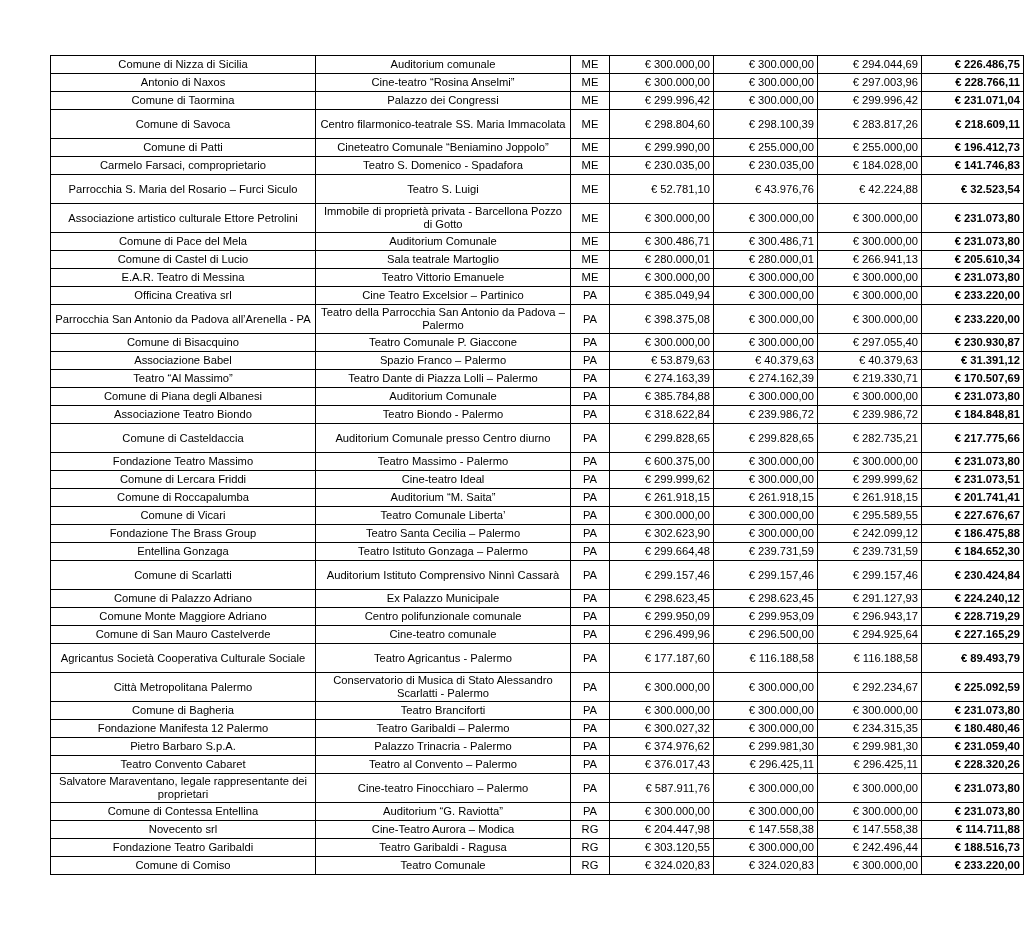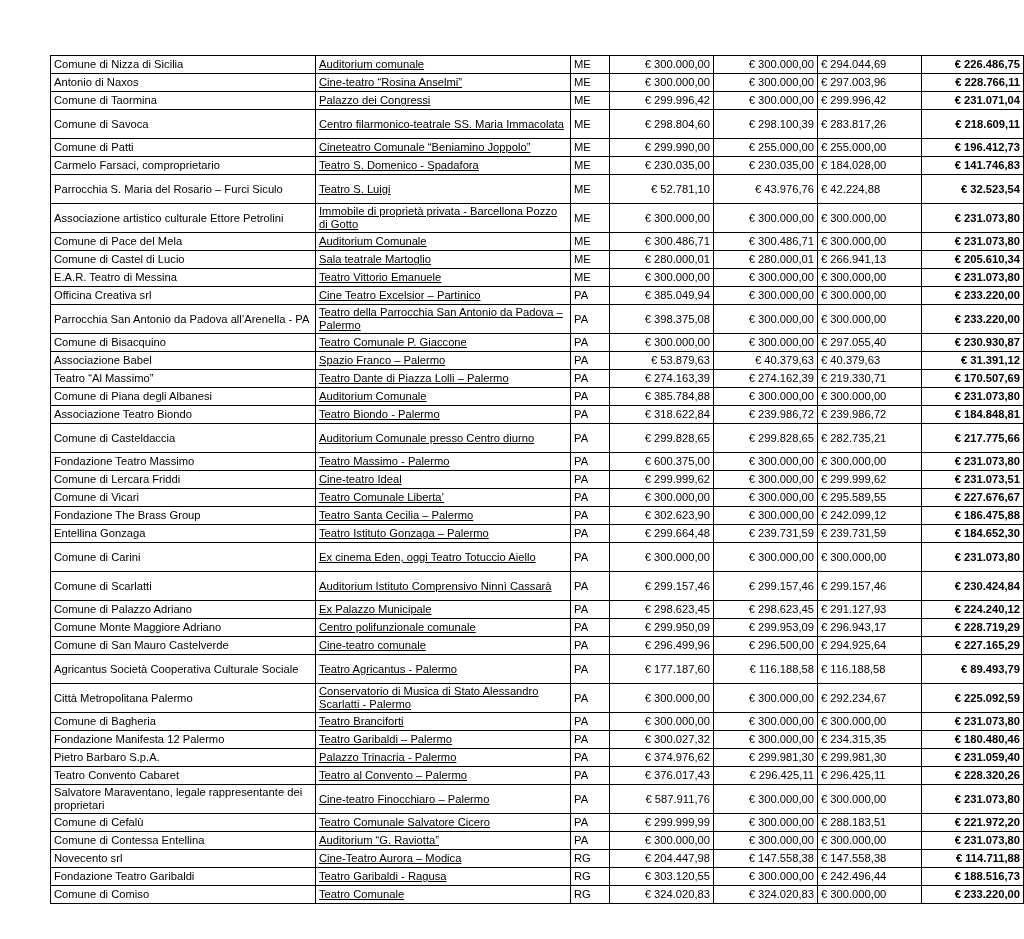--- a/index.html
+++ b/index.html
@@ -34,26 +34,26 @@
     line-height: 1.12;
   }
   table.grant-table td {
     border: 1px solid #000000;
     padding: 1px 3px 1px 3px;
     vertical-align: middle;
     overflow: hidden;
     white-space: normal;
     word-wrap: break-word;
   }
-  td.c-name   { width: 258px; text-align: left; }
-  td.c-venue  { width: 248px; text-align: left; text-decoration: underline; }
-  td.c-prov   { width: 32px;  text-align: left; margin-left: 25px; }
+  td.c-name   { width: 258px; text-align: center; }
+  td.c-venue  { width: 248px; text-align: center; }
+  td.c-prov   { width: 32px;  text-align: center; margin-left: 25px; }
   td.c-v1     { width: 97px;  text-align: right; padding-right: 6px; }
   td.c-v2     { width: 97px;  text-align: right; padding-right: 6px; }
-  td.c-v3     { width: 97px;  padding-right: 6px; }
+  td.c-v3     { width: 97px;  text-align: right; padding-right: 6px; }
   td.c-v4     { width: 95px;  text-align: right; padding-right: 8px; font-weight: bold; }
   tr.r-tall td { height: 26px; }
   tr.r-normal td { height: 15px; }
 </style>
 </head>
 <body>
 
 <div class="page">
   <div class="table-wrap">
     <table class="grant-table">
@@ -241,20 +241,29 @@
           <tr class="r-normal">
             <td class="c-name">Comune di Lercara Friddi</td>
             <td class="c-venue">Cine-teatro Ideal</td>
             <td class="c-prov">PA</td>
             <td class="c-v1">€ 299.999,62</td>
             <td class="c-v2">€ 300.000,00</td>
             <td class="c-v3">€ 299.999,62</td>
             <td class="c-v4">€ 231.073,51</td>
           </tr>
           <tr class="r-normal">
+            <td class="c-name">Comune di Roccapalumba</td>
+            <td class="c-venue">Auditorium “M. Saita”</td>
+            <td class="c-prov">PA</td>
+            <td class="c-v1">€ 261.918,15</td>
+            <td class="c-v2">€ 261.918,15</td>
+            <td class="c-v3">€ 261.918,15</td>
+            <td class="c-v4">€ 201.741,41</td>
+          </tr>
+          <tr class="r-normal">
             <td class="c-name">Comune di Vicari</td>
             <td class="c-venue">Teatro Comunale Liberta’</td>
             <td class="c-prov">PA</td>
             <td class="c-v1">€ 300.000,00</td>
             <td class="c-v2">€ 300.000,00</td>
             <td class="c-v3">€ 295.589,55</td>
             <td class="c-v4">€ 227.676,67</td>
           </tr>
           <tr class="r-normal">
             <td class="c-name">Fondazione The Brass Group</td>
@@ -268,29 +277,20 @@
           <tr class="r-normal">
             <td class="c-name">Entellina Gonzaga</td>
             <td class="c-venue">Teatro Istituto Gonzaga – Palermo</td>
             <td class="c-prov">PA</td>
             <td class="c-v1">€ 299.664,48</td>
             <td class="c-v2">€ 239.731,59</td>
             <td class="c-v3">€ 239.731,59</td>
             <td class="c-v4">€ 184.652,30</td>
           </tr>
           <tr class="r-tall">
-            <td class="c-name">Comune di Carini</td>
-            <td class="c-venue">Ex cinema Eden, oggi Teatro Totuccio Aiello</td>
-            <td class="c-prov">PA</td>
-            <td class="c-v1">€ 300.000,00</td>
-            <td class="c-v2">€ 300.000,00</td>
-            <td class="c-v3">€ 300.000,00</td>
-            <td class="c-v4">€ 231.073,80</td>
-          </tr>
-          <tr class="r-tall">
             <td class="c-name">Comune di Scarlatti</td>
             <td class="c-venue">Auditorium Istituto Comprensivo Ninnì Cassarà</td>
             <td class="c-prov">PA</td>
             <td class="c-v1">€ 299.157,46</td>
             <td class="c-v2">€ 299.157,46</td>
             <td class="c-v3">€ 299.157,46</td>
             <td class="c-v4">€ 230.424,84</td>
           </tr>
           <tr class="r-normal">
             <td class="c-name">Comune di Palazzo Adriano</td>
@@ -374,29 +374,20 @@
             <td class="c-v4">€ 228.320,26</td>
           </tr>
           <tr class="r-tall">
             <td class="c-name">Salvatore Maraventano, legale rappresentante dei proprietari</td>
             <td class="c-venue">Cine-teatro Finocchiaro – Palermo</td>
             <td class="c-prov">PA</td>
             <td class="c-v1">€ 587.911,76</td>
             <td class="c-v2">€ 300.000,00</td>
             <td class="c-v3">€ 300.000,00</td>
             <td class="c-v4">€ 231.073,80</td>
-          </tr>
-          <tr class="r-normal">
-            <td class="c-name">Comune di Cefalù</td>
-            <td class="c-venue">Teatro Comunale Salvatore Cicero</td>
-            <td class="c-prov">PA</td>
-            <td class="c-v1">€ 299.999,99</td>
-            <td class="c-v2">€ 300.000,00</td>
-            <td class="c-v3">€ 288.183,51</td>
-            <td class="c-v4">€ 221.972,20</td>
           </tr>
           <tr class="r-normal">
             <td class="c-name">Comune di Contessa Entellina</td>
             <td class="c-venue">Auditorium “G. Raviotta”</td>
             <td class="c-prov">PA</td>
             <td class="c-v1">€ 300.000,00</td>
             <td class="c-v2">€ 300.000,00</td>
             <td class="c-v3">€ 300.000,00</td>
             <td class="c-v4">€ 231.073,80</td>
           </tr>

